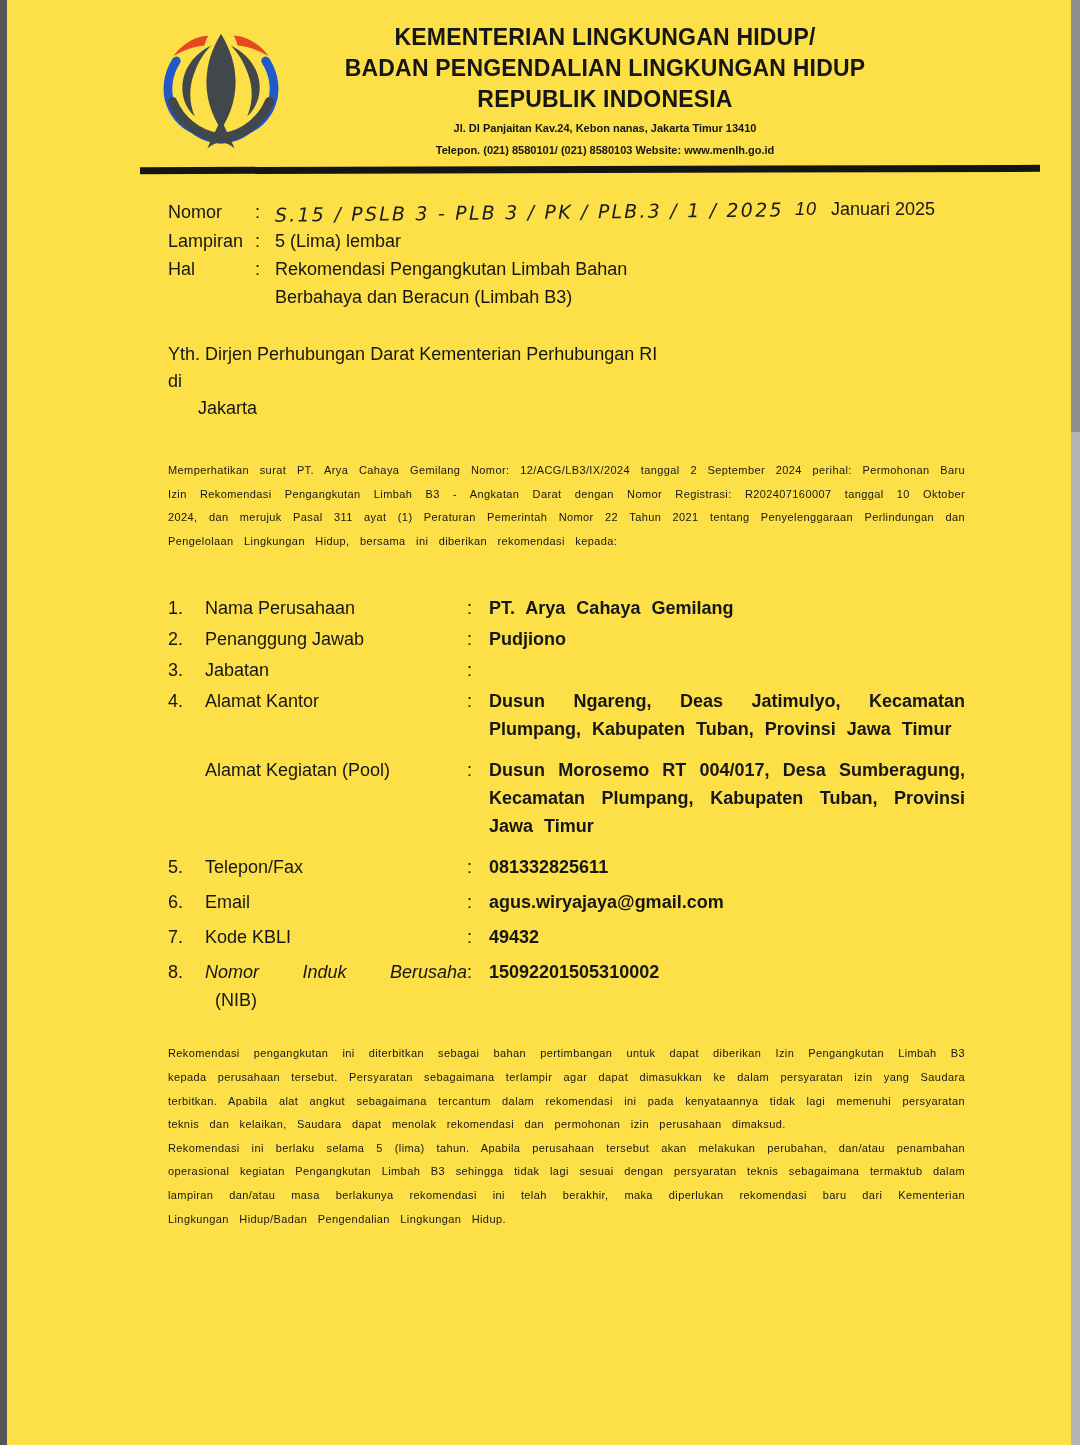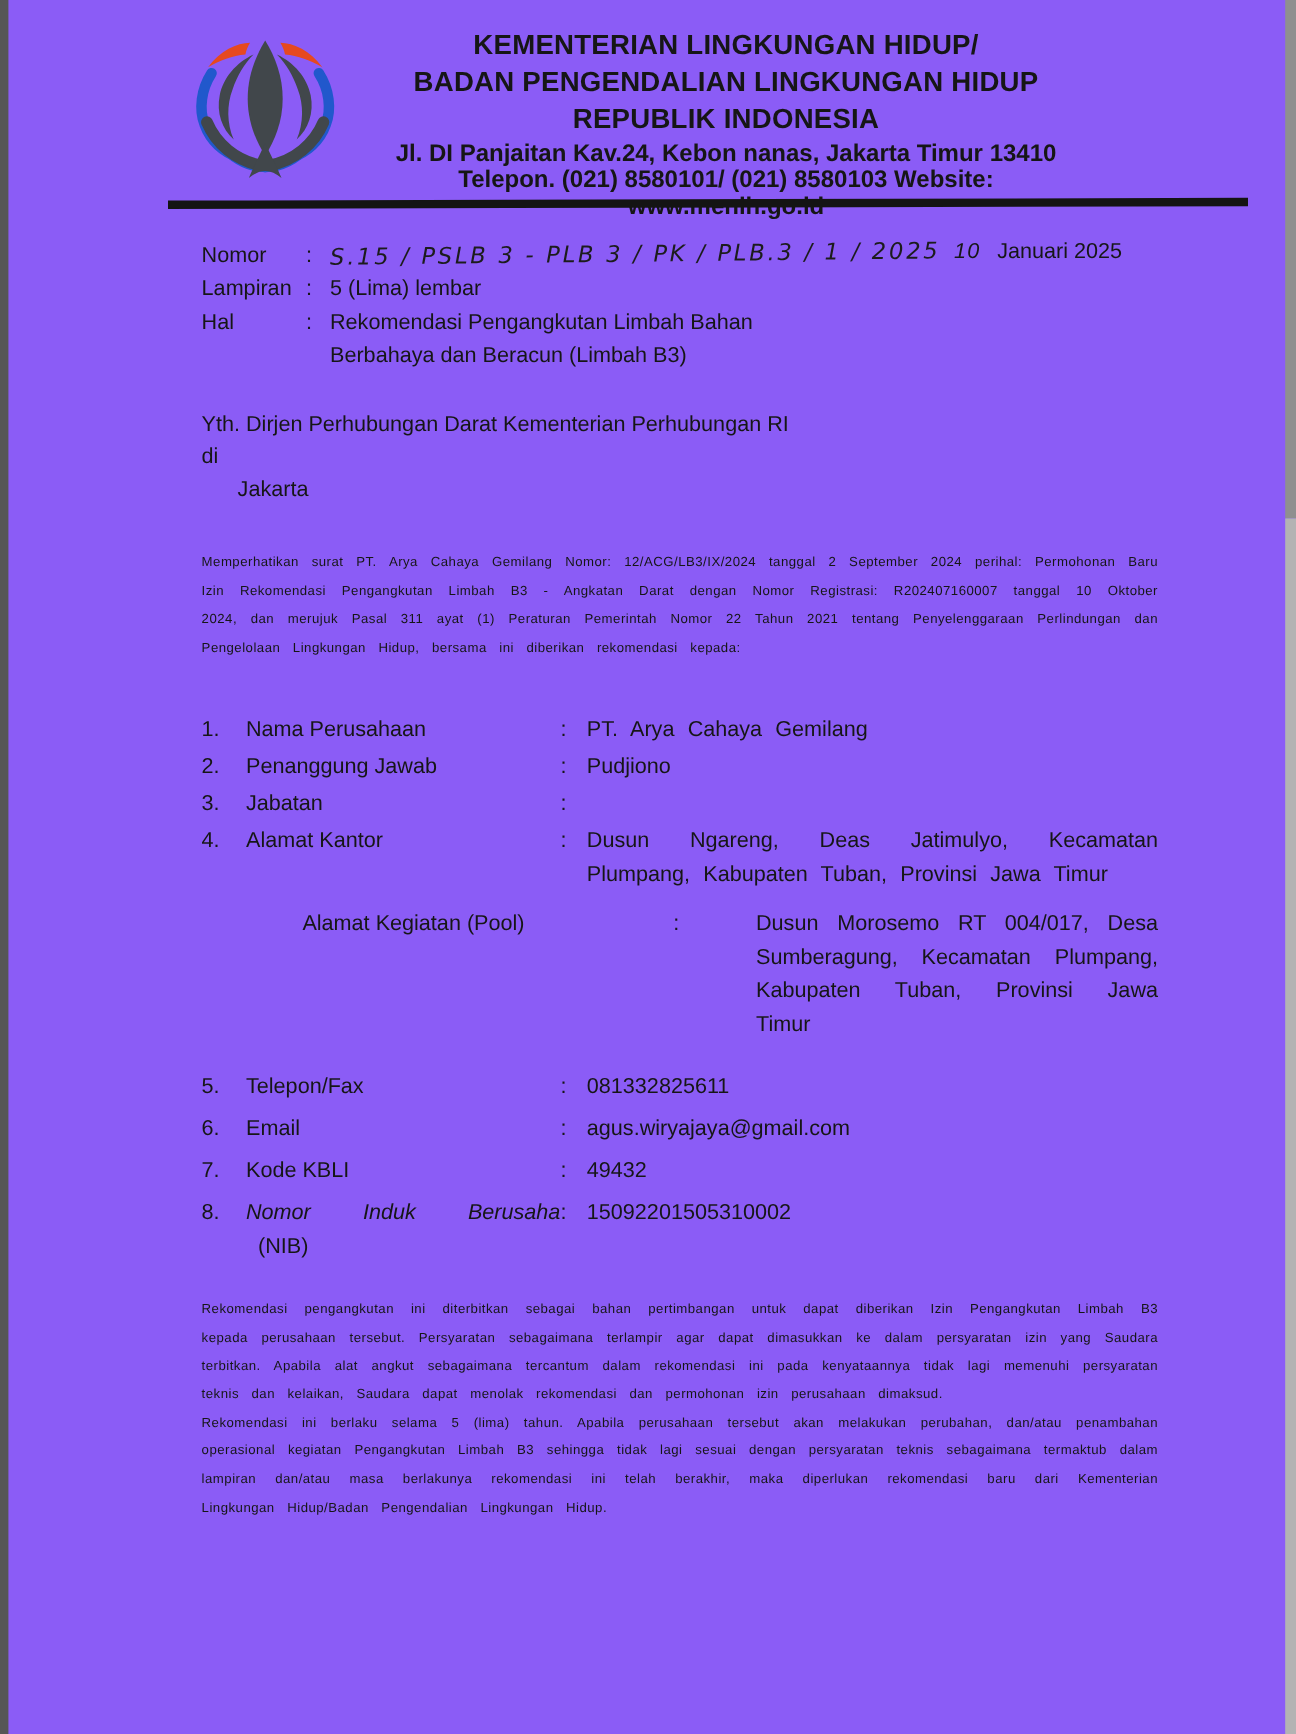--- a/index.html
+++ b/index.html
@@ -1,30 +1,30 @@
 <!DOCTYPE html>
 <html><head>
 <meta charset="utf-8">
 <style>
   html,body{margin:0;padding:0;background:#d8d8d8;}
   .page{
-    position:relative;width:1080px;height:1445px;background:#8b5cf6;
+    position:relative;width:1080px;height:1445px;background:#fde047;
     font-family:"Liberation Sans","DejaVu Sans",sans-serif;color:#161616;
     overflow:hidden;margin:0 auto;
   }
   
   .edge-left{position:absolute;left:0;top:0;width:7px;height:100%;background:#565656;}
   .edge-right-top{position:absolute;right:0;top:0;width:9px;height:432px;background:#8f8f8f;}
   .edge-right-bottom{position:absolute;right:0;top:432px;width:9px;height:1013px;background:#b3b3b3;}
 
   
   .logo{position:absolute;left:150px;top:26px;width:142px;height:136px;}
   .head-text{position:absolute;left:298px;top:22px;width:614px;text-align:center;}
   .head-line{font-weight:bold;font-size:23px;line-height:31px;letter-spacing:0.2px;}
-  .head-addr{font-weight:bold;font-size:20px;line-height:22px;margin-top:2px;}
+  .head-addr{font-weight:bold;font-size:11px;line-height:22px;margin-top:2px;}
   .rule{position:absolute;left:140px;top:166px;width:900px;height:7px;background:#141414;transform:rotate(-0.15deg);}
 
   
   .content{position:absolute;left:168px;top:198px;width:797px;}
 
   .meta-grid{display:grid;grid-template-columns:87px 20px 1fr;font-size:18px;line-height:28px;}
   .meta-label{white-space:nowrap;}
   .handwritten{
     font-family:"DejaVu Sans",sans-serif;font-style:italic;font-size:19px;
     letter-spacing:2.2px;transform:rotate(-0.6deg);display:inline-block;color:#1c1c1c;
@@ -39,22 +39,22 @@
     margin:0;font-size:11px;line-height:23.6px;text-align:justify;
     letter-spacing:0.4px;word-spacing:7px;
   }
   .para.p1{margin-top:37px;}
   .para.p2{margin-top:28px;}
   .para.p3{}
 
   .details{margin-top:41px;font-size:18px;}
   .drow{display:grid;grid-template-columns:37px 262px 22px 1fr;line-height:28px;margin-bottom:3px;align-items:start;}
   .drow.gap{margin-top:7px;}
-  .drow.pool{margin-top:13px;margin-bottom:24px;gap:47px;}
-  .d-val{text-align:justify;word-spacing:6px;}
+  .drow.pool{margin-top:13px;margin-bottom:13px;}
+  .d-val{text-align:justify;word-spacing:6px;font-weight:bold;}
   .d-label .spread{display:block;text-align:justify;text-align-last:justify;font-style:italic;}
   .d-label .sub{display:block;padding-left:10px;}
 
   
 </style>
 </head>
 <body>
 
 <div class="page">
 

